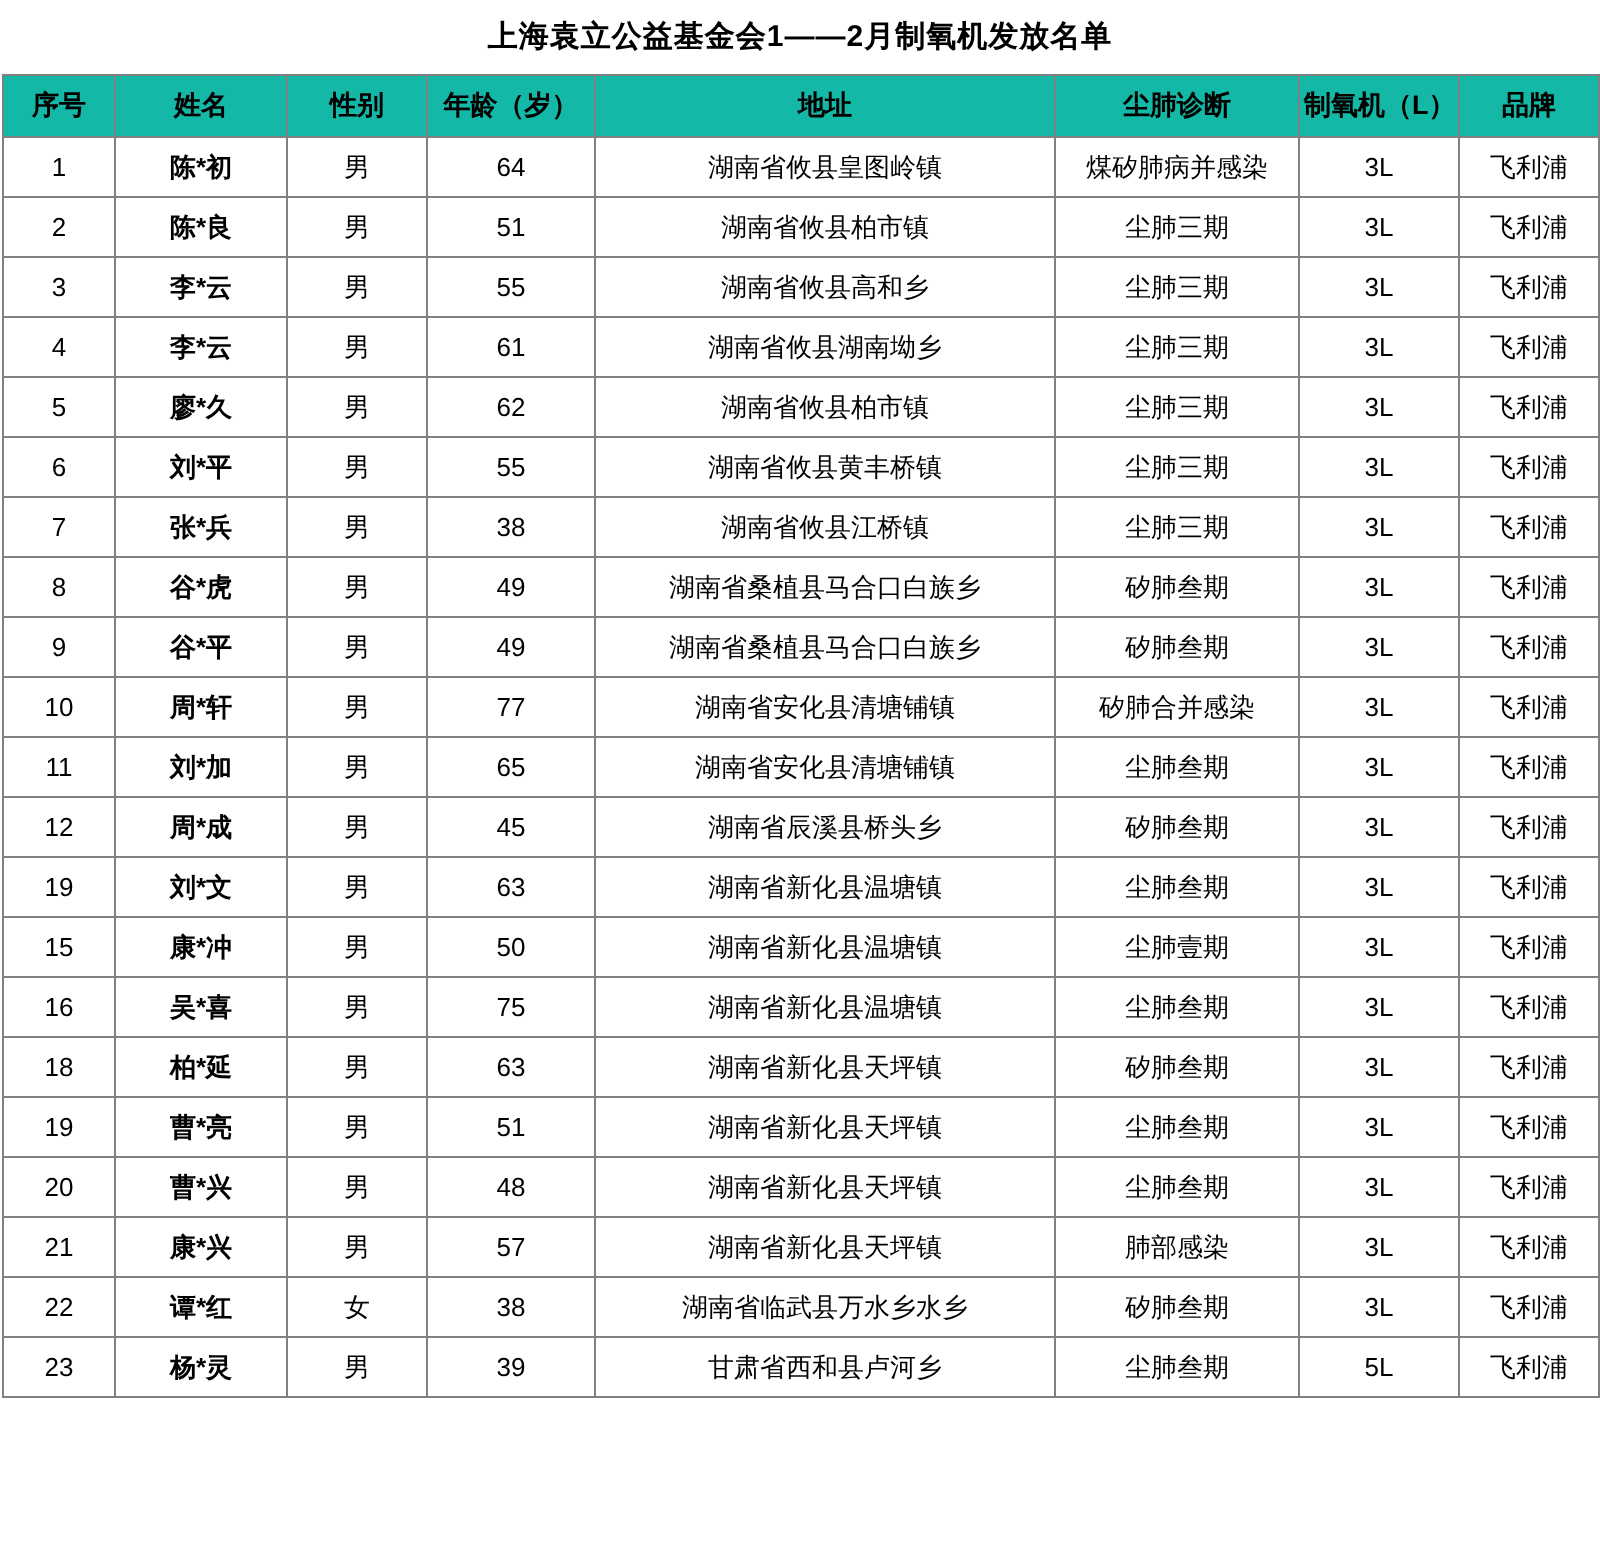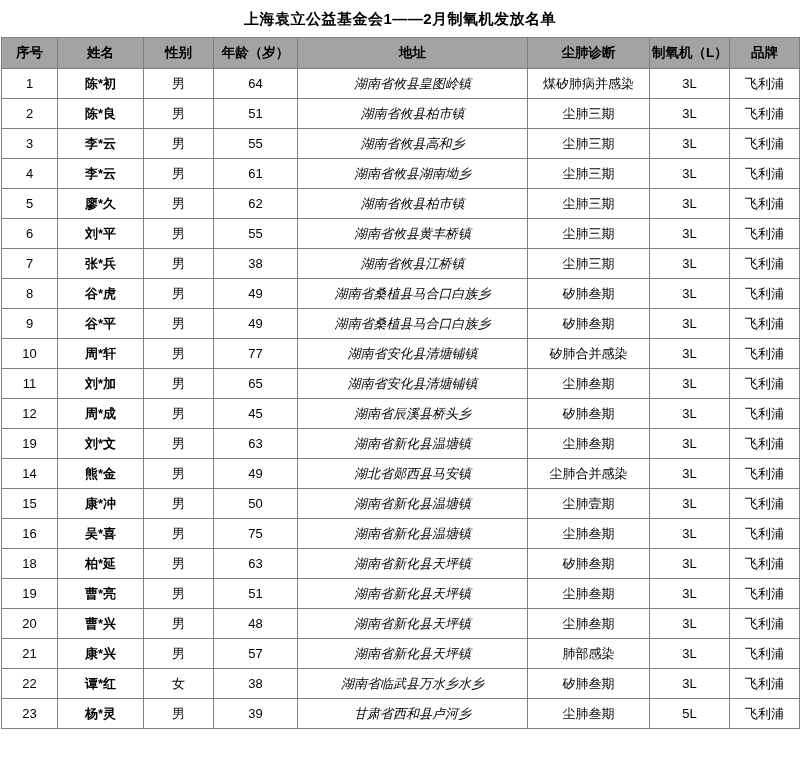--- a/index.html
+++ b/index.html
@@ -39,36 +39,36 @@
     border: 1px solid #808080;
     font-size: 13px;
     text-align: center;
     vertical-align: middle;
     height: 29px;
     padding: 0 2px;
     overflow: hidden;
     white-space: nowrap;
   }
   table.data-table thead th {
-    background: #a3a3a3;
+    background: #14b8a6;
     font-weight: bold;
     font-size: 13.5px;
     height: 30px;
     border: 1px solid #808080;
   }
   col.c-idx    { width: 56px; }
   col.c-name   { width: 86px; }
   col.c-gender { width: 70px; }
   col.c-age    { width: 84px; }
   col.c-addr   { width: 230px; }
   col.c-diag   { width: 122px; }
   col.c-device { width: 80px; }
   col.c-brand  { width: 70px; }
   td.name-cell { font-weight: bold; }
-  td.addr-cell { font-size: 12.5px; font-style: italic; }
+  td.addr-cell { font-size: 12.5px; }
   td.diag-cell { font-size: 12.5px; }
 </style>
 </head>
 <body>
 
 <div class="page">
 
   <div class="doc-title">上海袁立公益基金会1——2月制氧机发放名单</div>
 
   <table class="data-table">
@@ -219,30 +219,20 @@
           <td>19</td>
           <td class="name-cell">刘*文</td>
           <td>男</td>
           <td>63</td>
           <td class="addr-cell">湖南省新化县温塘镇</td>
           <td class="diag-cell">尘肺叁期</td>
           <td>3L</td>
           <td>飞利浦</td>
         </tr>
         <tr>
-          <td>14</td>
-          <td class="name-cell">熊*金</td>
-          <td>男</td>
-          <td>49</td>
-          <td class="addr-cell">湖北省郧西县马安镇</td>
-          <td class="diag-cell">尘肺合并感染</td>
-          <td>3L</td>
-          <td>飞利浦</td>
-        </tr>
-        <tr>
           <td>15</td>
           <td class="name-cell">康*冲</td>
           <td>男</td>
           <td>50</td>
           <td class="addr-cell">湖南省新化县温塘镇</td>
           <td class="diag-cell">尘肺壹期</td>
           <td>3L</td>
           <td>飞利浦</td>
         </tr>
         <tr>

